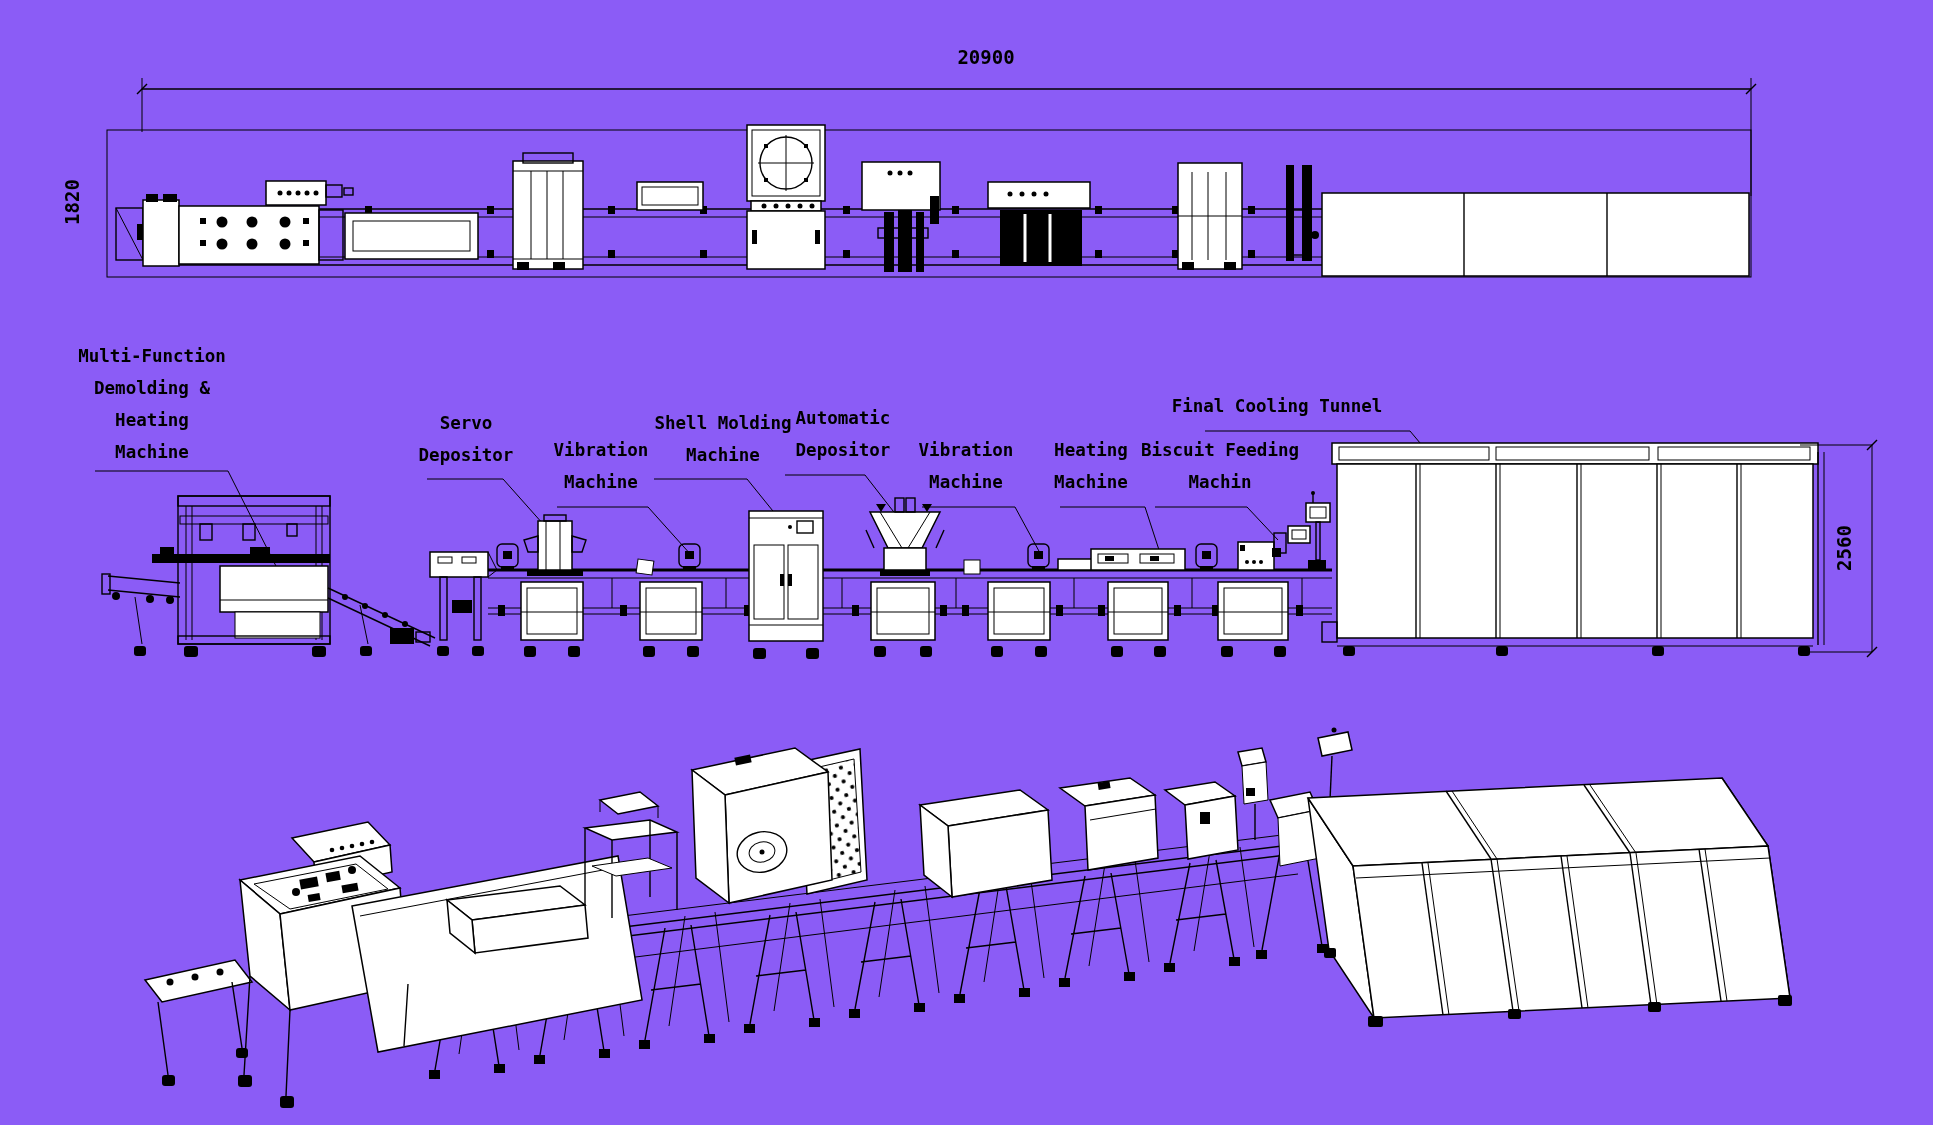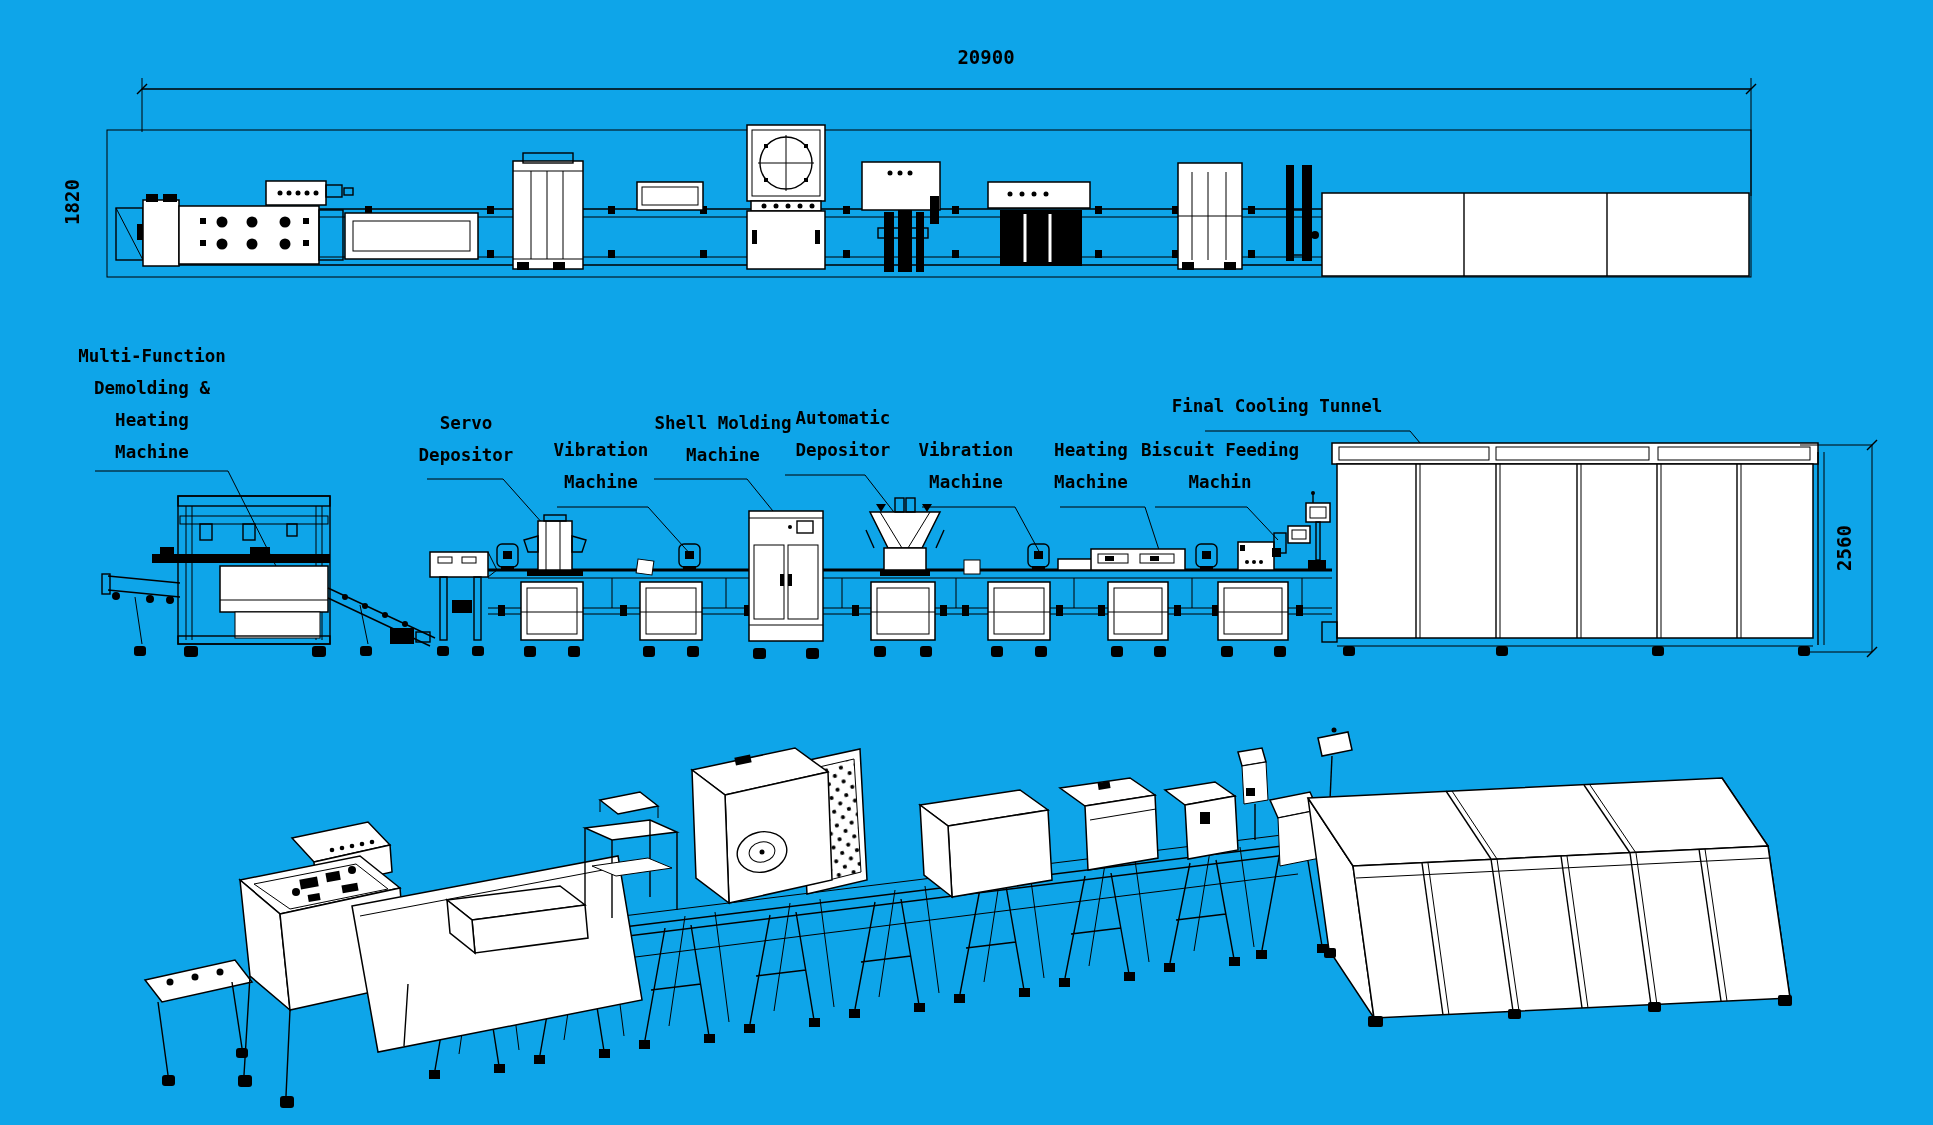--- a/index.html
+++ b/index.html
@@ -1,16 +1,16 @@
 <!DOCTYPE html>
 <html><head>
 <meta charset="utf-8">
 <style>
   html,body{margin:0;padding:0;background:#ffffff;}
-  .canvas{position:relative;width:1933px;height:1125px;background:#0ea5e9;overflow:hidden;
+  .canvas{position:relative;width:1933px;height:1125px;background:#8b5cf6;overflow:hidden;
           font-family:"DejaVu Sans Mono","Liberation Mono",monospace;}
   svg{position:absolute;left:0;top:0;}
   .ln{stroke:#000;fill:none;stroke-width:1.4;}
   .thin{stroke:#000;fill:none;stroke-width:1;}
   .thick{stroke:#000;fill:none;stroke-width:3;}
   .blk{fill:#000;stroke:none;}
   .wht{fill:#fff;stroke:#000;stroke-width:1.5;}
   .whtthin{fill:#fff;stroke:#000;stroke-width:1;}
   text{fill:#000;font-family:"DejaVu Sans Mono","Liberation Mono",monospace;
        font-weight:700;}

